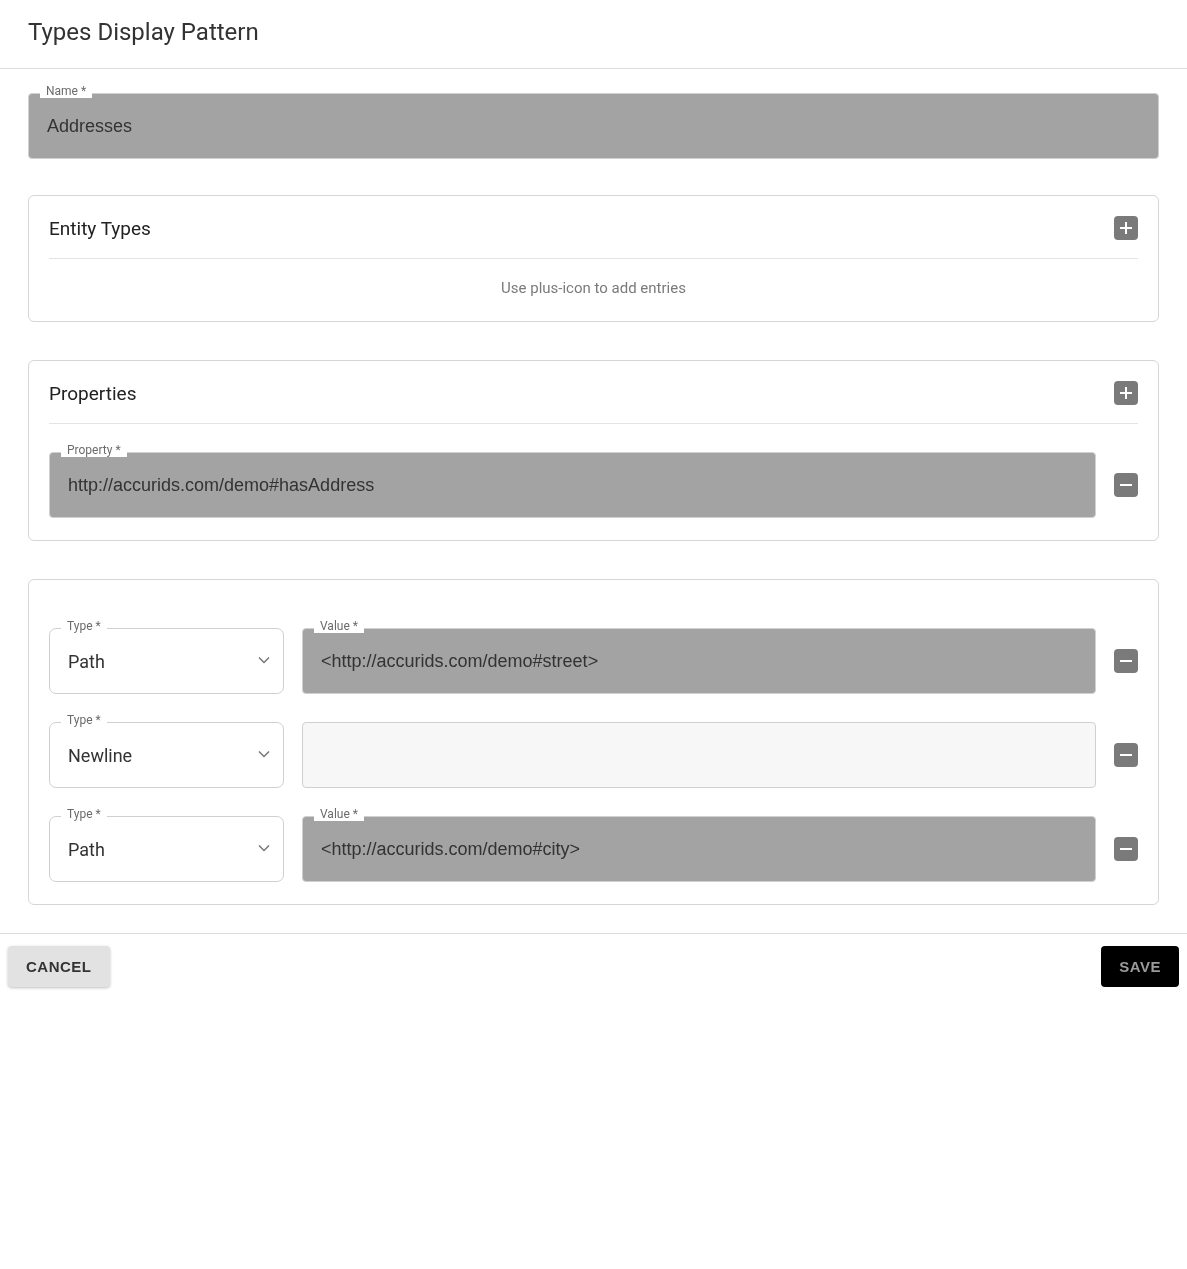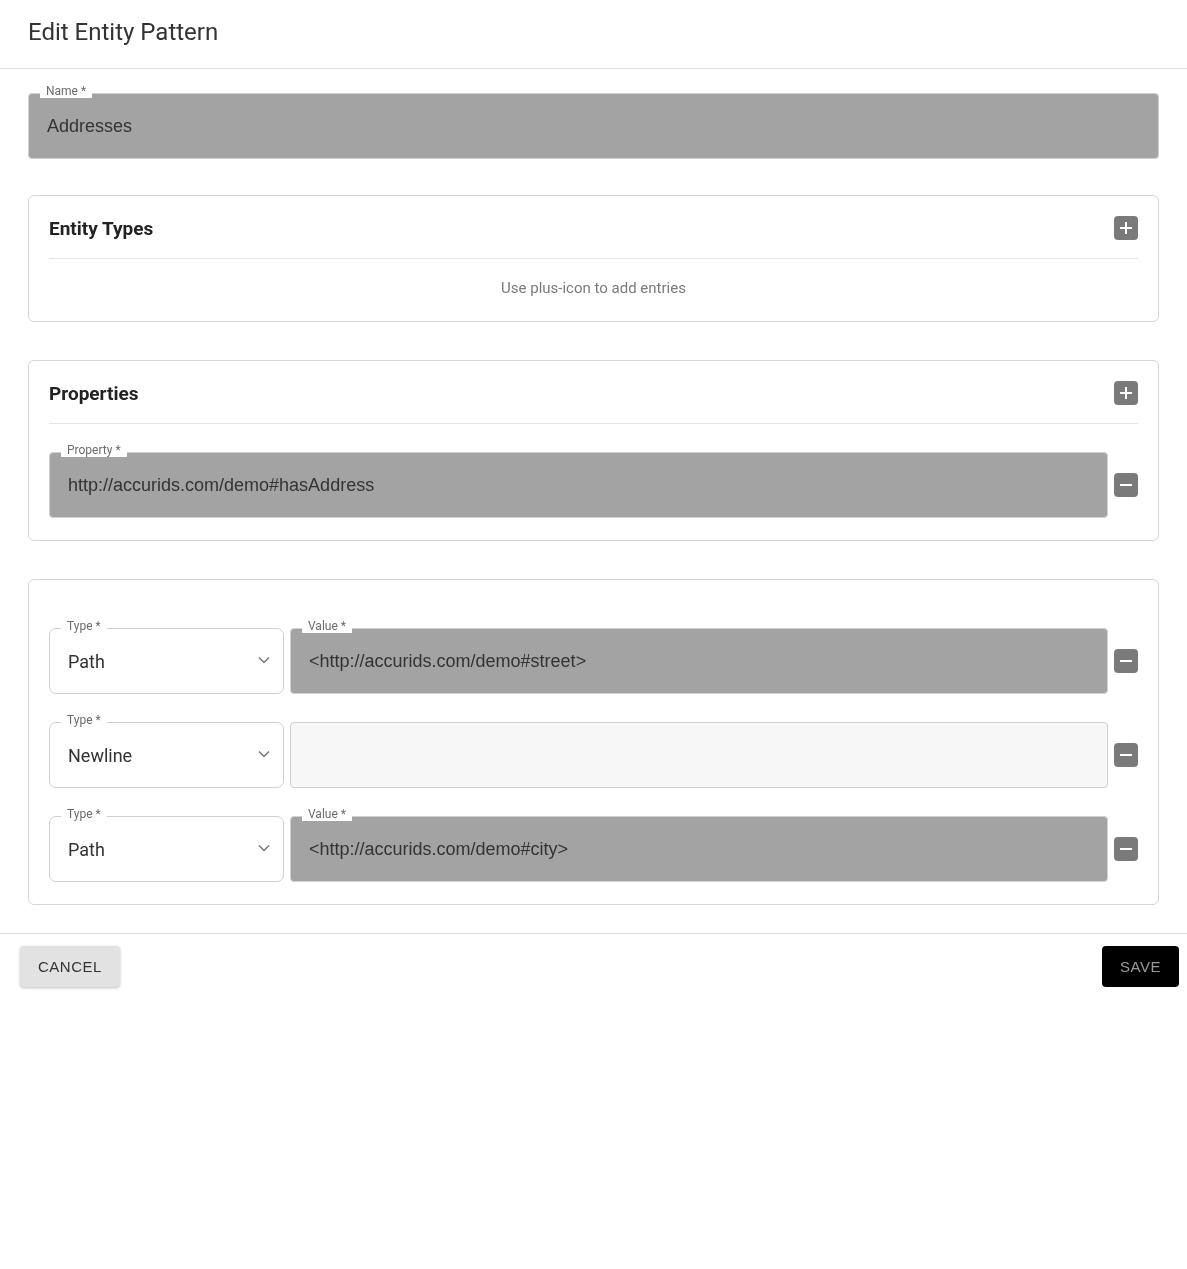--- a/index.html
+++ b/index.html
@@ -58,21 +58,21 @@
   .card.last { margin-bottom: 20px; }
   .card-head {
     display: flex;
     align-items: center;
     justify-content: space-between;
     padding-bottom: 18px;
     border-bottom: 1px solid #e4e4e4;
   }
   .card-title {
     font-size: 19px;
-    font-weight: 700;
+    font-weight: 400;
     color: #222;
   }
   .icon-btn {
     width: 24px;
     height: 24px;
     border-radius: 4px;
     background: #7a7a7a;
     display: flex;
     align-items: center;
     justify-content: center;
@@ -82,21 +82,21 @@
   .icon-btn svg { display: block; }
   .empty-hint {
     text-align: center;
     color: #7a7a7a;
     font-size: 15px;
     padding: 20px 0 2px;
   }
   .row {
     display: flex;
     align-items: center;
-    gap: 6px;
+    gap: 18px;
     margin-top: 28px;
   }
   .select-wrap {
     position: relative;
     width: 235px;
   }
   .select-input {
     width: 100%;
     height: 66px;
     border: 1px solid #d0d0d0;
@@ -120,45 +120,44 @@
     border-top: 1px solid #ddd;
     padding: 12px 8px;
     display: flex;
     justify-content: space-between;
   }
   .btn {
     border: none;
     border-radius: 4px;
     padding: 12px 18px;
     font-size: 15px;
-    font-weight: 400;
+    font-weight: 700;
     letter-spacing: 0.5px;
     cursor: pointer;
-    margin-left: 12px;
   }
   .btn-cancel {
     background: #e2e2e2;
     color: #333;
     box-shadow: 0 1px 3px rgba(0,0,0,0.25);
   }
   .btn-save {
     background: #000000;
     color: #9a9a9a;
     cursor: default;
   }
   .value-wrap {
     position: relative;
     flex: 1;
   }
 </style>
 </head>
 <body>
 
 <div class="header">
-  <h1>Edit Entity Pattern</h1>
+  <h1>Types Display Pattern</h1>
 </div>
 
 <div class="content">
 
   <div class="field-wrap">
     <span class="float-label">Name *</span>
     <input class="text-input" type="text" value="Addresses" style="">
   </div>
 
   <div class="card">

